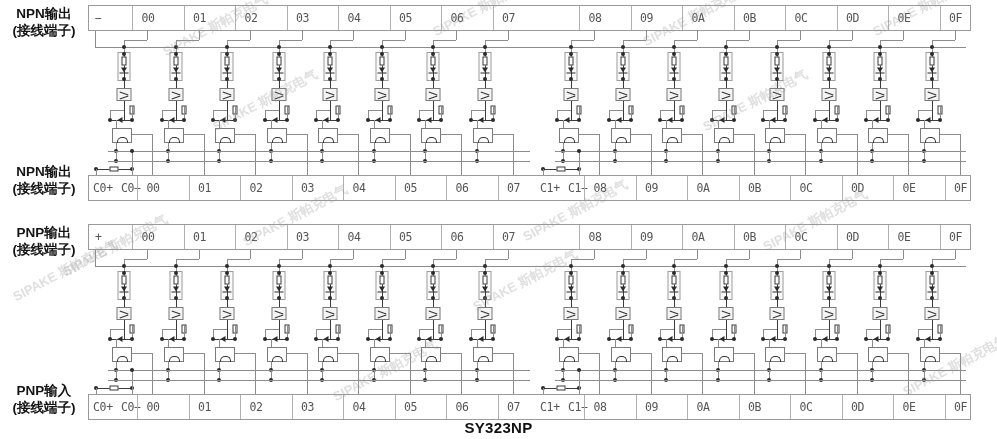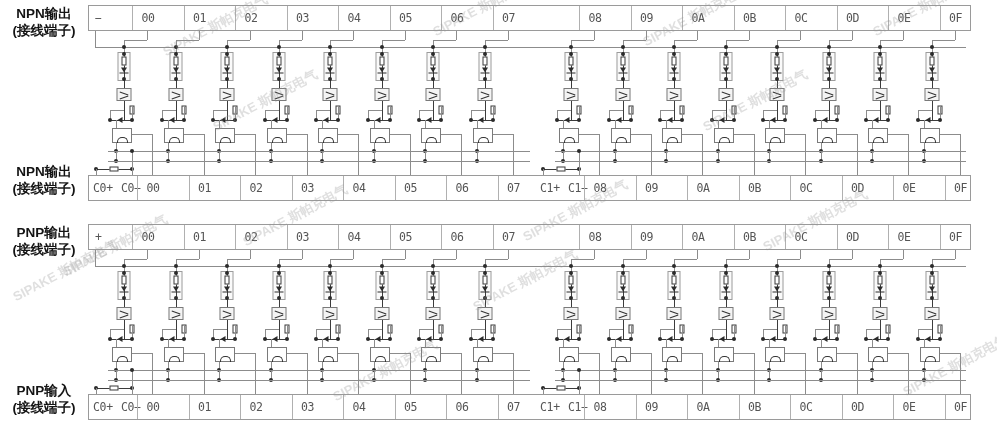--- a/index.html
+++ b/index.html
@@ -1395,20 +1395,21 @@
     <div class="w wh" style="left: 555px; top: 151px; width: 411px;"></div>
     <div class="w wh" style="left: 555px; top: 161px; width: 411px;"></div>
     <div class="w wh wdark" style="left: 543px; top: 169px; width: 36px;"></div>
     <div class="resh" style="left: 561px; top: 169px;"></div>
     <div class="dot" style="left: 543px; top: 169px;"></div>
     <div class="dot" style="left: 579px; top: 169px;"></div>
     <div class="w wv" style="left: 543px; top: 169px; height: 6px;"></div>
     <div class="w wv" style="left: 579px; top: 169px; height: 6px;"></div>
     <div class="w wv" style="left: 579px; top: 151px; height: 18px;"></div>
     <div class="dot" style="left: 579px; top: 151px;"></div>
+    <div class="caption" style="top: 200px;">SY323NP</div>
   </div>
 
 <div class="wm" style="left: 160px; top: 45px;">SIPAKE 斯帕克电气</div>
 <div class="wm" style="left: 430px; top: 25px;">SIPAKE 斯帕克电气</div>
 <div class="wm" style="left: 640px; top: 35px;">SIPAKE 斯帕克电气</div>
 <div class="wm" style="left: 870px; top: 25px;">SIPAKE 斯帕克电气</div>
 <div class="wm" style="left: 60px; top: 265px;">SIPAKE 斯帕克电气</div>
 <div class="wm" style="left: 240px; top: 235px;">SIPAKE 斯帕克电气</div>
 <div class="wm" style="left: 520px; top: 230px;">SIPAKE 斯帕克电气</div>
 <div class="wm" style="left: 760px; top: 240px;">SIPAKE 斯帕克电气</div>

